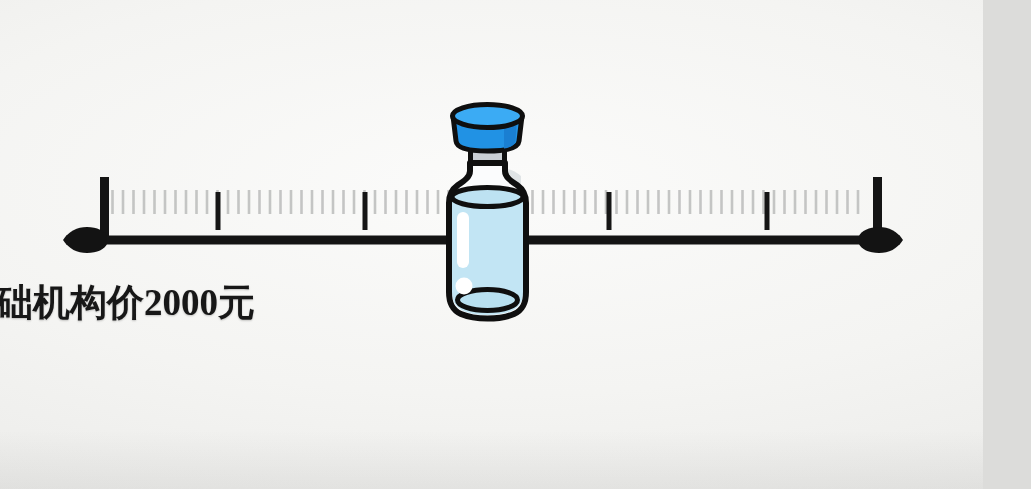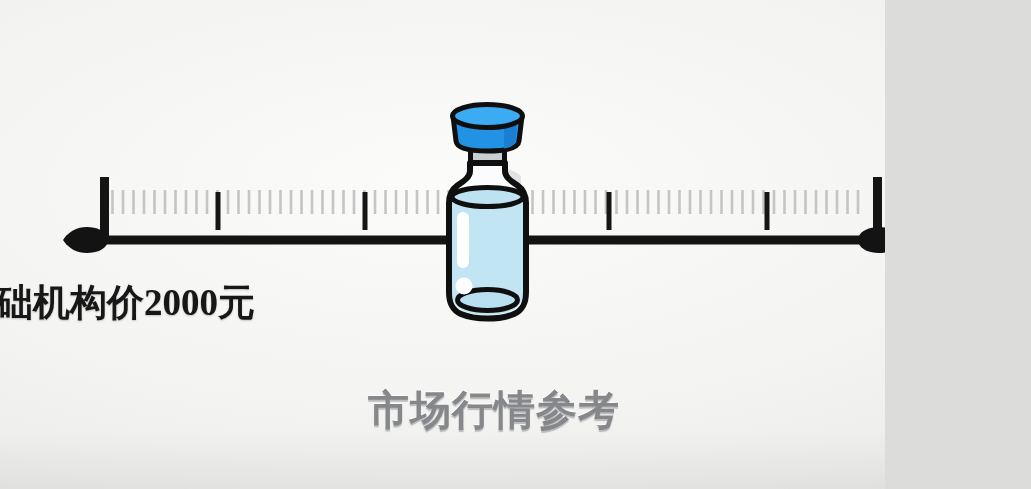--- a/index.html
+++ b/index.html
@@ -1,18 +1,18 @@
 <!DOCTYPE html>
 <html><head>
 <meta charset="utf-8">
 <style>
   html,body{margin:0;padding:0;background:#dcdcda;}
   .scene{
     position:relative;
-    width:885px;height:489px;
+    width:983px;height:489px;
     overflow:hidden;
     background:
       linear-gradient(to bottom, rgba(255,255,255,0) 88%, rgba(120,120,118,0.10) 100%),
       radial-gradient(130% 95% at 50% 38%, #fbfbfa 0%, #f4f4f2 45%, #ebebe9 80%, #e5e5e3 100%);
     font-family:"Liberation Sans","DejaVu Sans",sans-serif;
   }
   .diagram-svg{position:absolute;left:0;top:0;}
   .minor-ticks line{stroke:#c4c5c4;stroke-width:2.6;}
   .major-ticks line{stroke:#151515;stroke-width:5;}
   .end-bar{stroke:#141414;stroke-width:9;}
@@ -153,14 +153,13 @@
       <path class="outline" d="M470 163 L470 171 C470 177 464 181 458 185 C451 190 449 196 449 203
                L449 292 C449 303 452 310 461 314 C468 317 477 318.5 487.5 318.5
                C498 318.5 507 317 514 314 C523 310 526 303 526 292 L526 203
                C526 196 524 190 517 185 C511 181 505 177 505 171 L505 163 Z"></path>
     </g>
   </svg>
 
   <div class="price-label left">础机构价2000元</div>
 
 
-  <div class="caption">市场行情参考</div>
 </div>
 
 </body></html>

